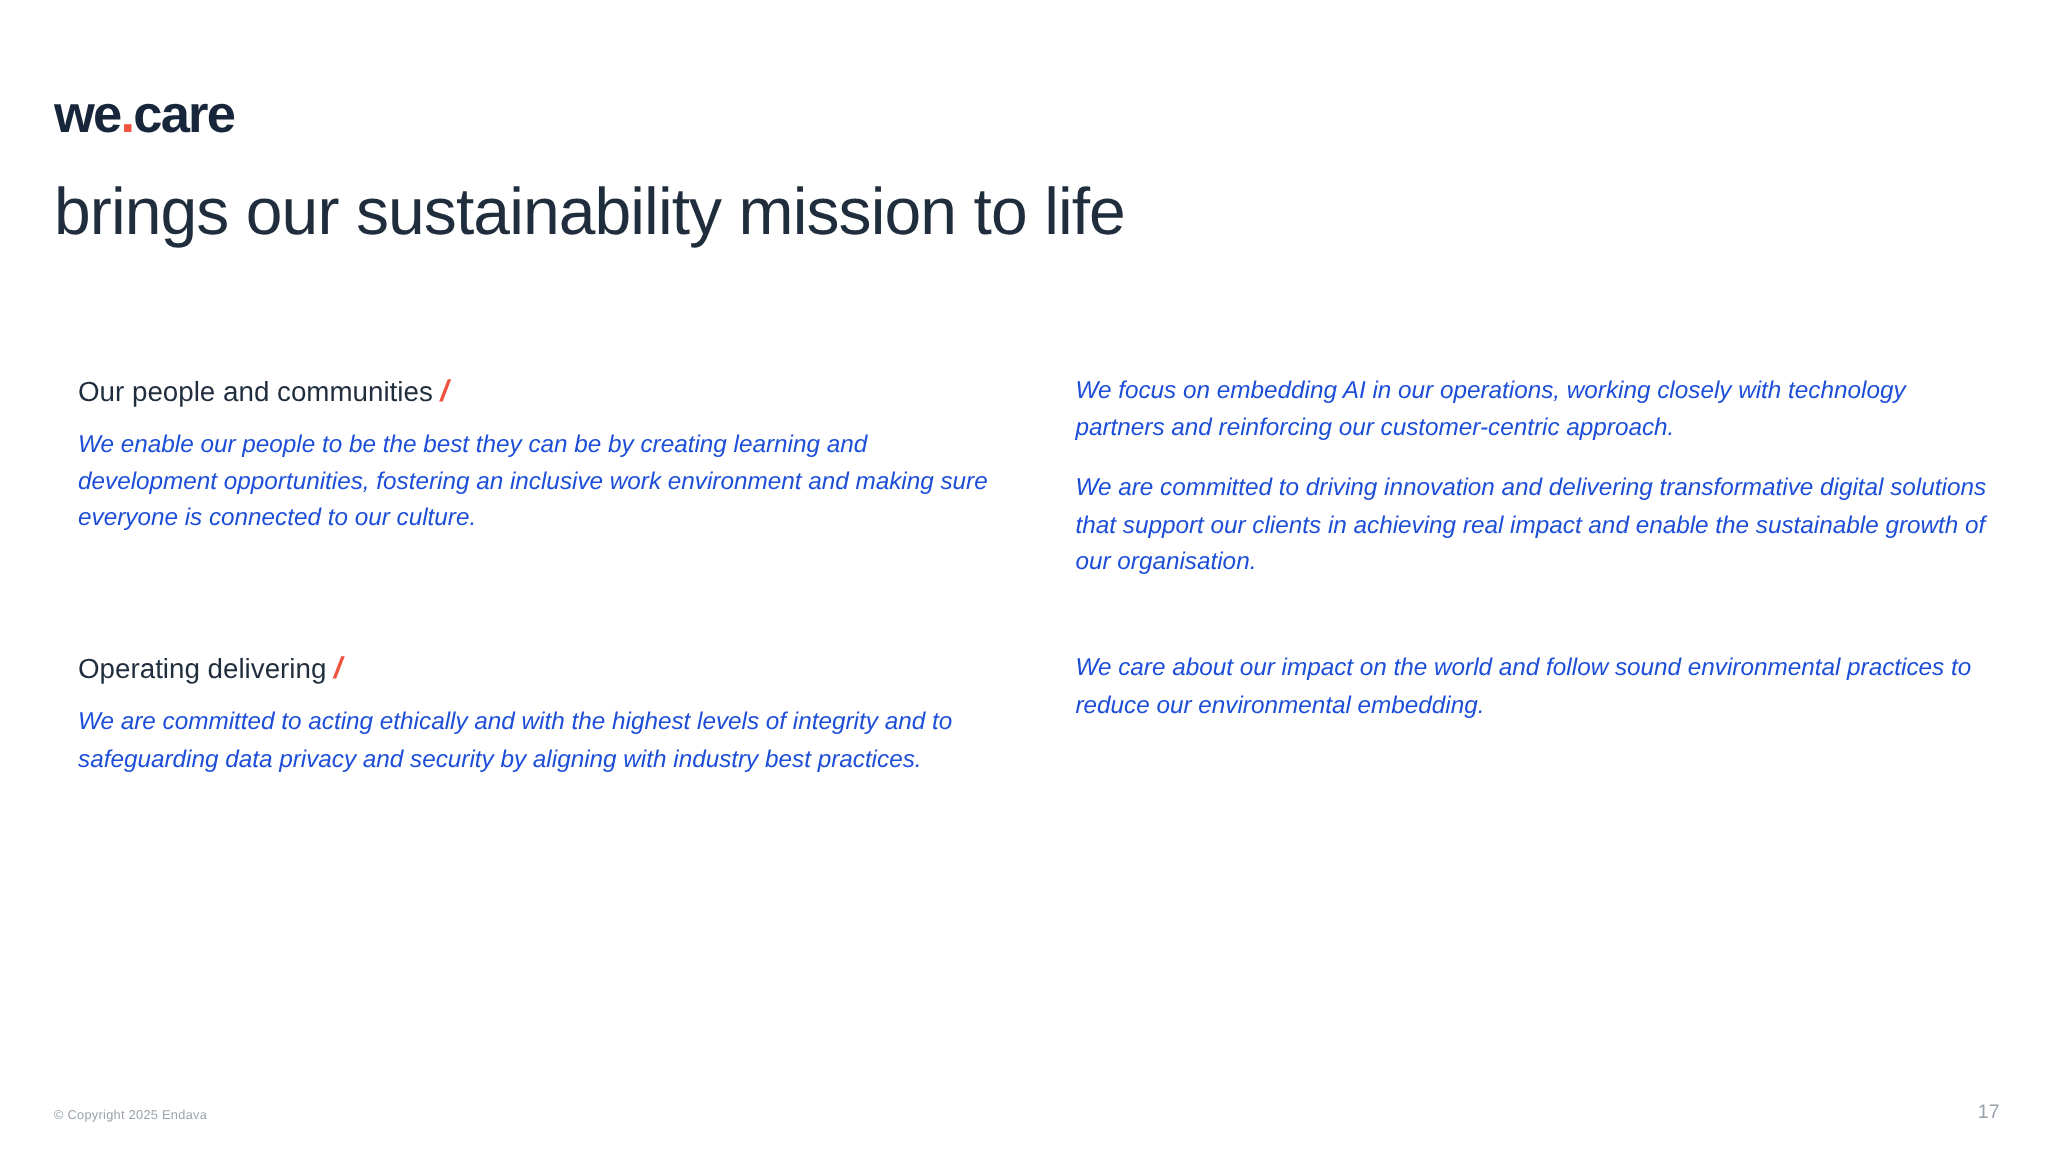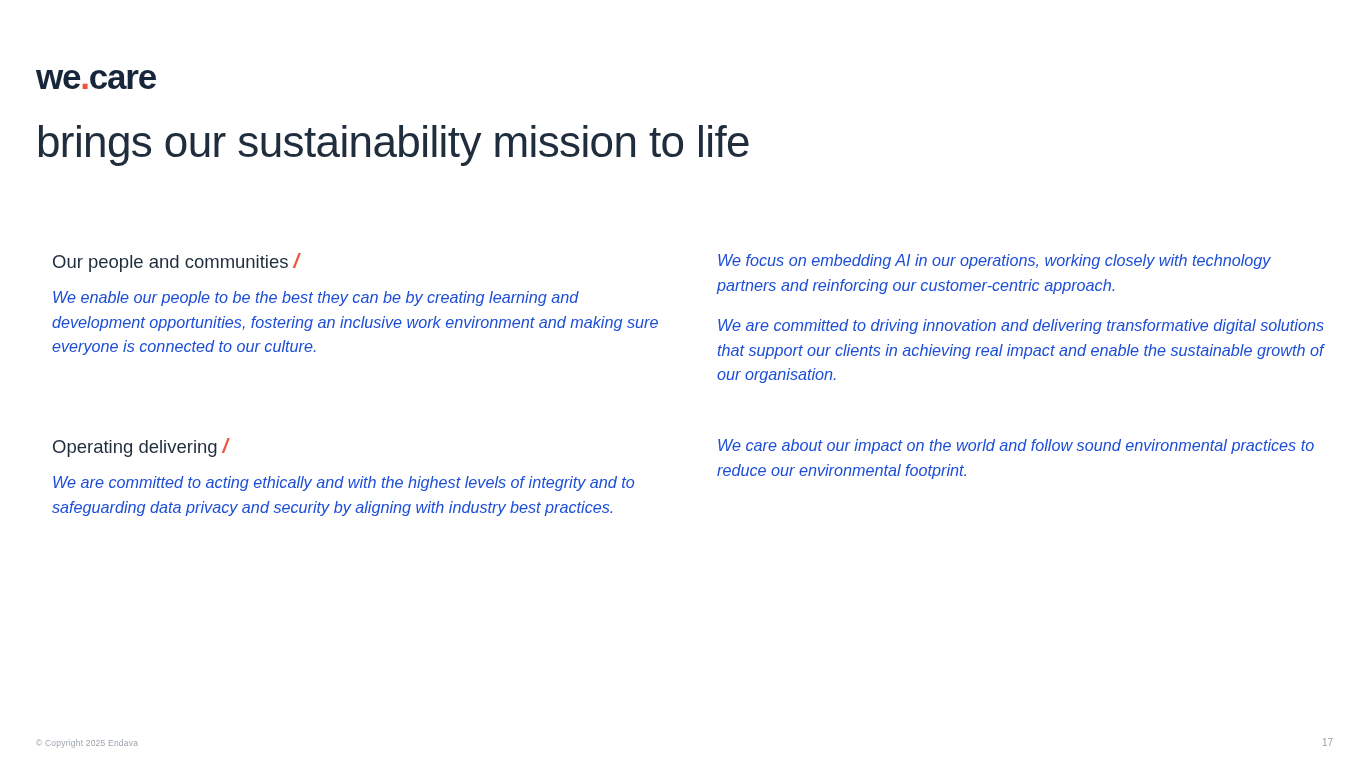--- a/index.html
+++ b/index.html
@@ -100,21 +100,21 @@
     bottom: 20px;
     font-size: 8.5px;
     color: #9aa3ad;
     letter-spacing: 0.2px;
     text-align: center;
   }
   .page-number {
     position: absolute;
     right: 32px;
     bottom: 20px;
-    font-size: 10px;
+    font-size: 13px;
     color: #9aa3ad;
     margin-top: 36px;
   }
 </style>
 </head>
 <body>
 
 <div class="slide">
 
   <div class="title-block">
@@ -133,21 +133,21 @@
       <p class="cell-para">We focus on embedding AI in our operations, working closely with technology partners and reinforcing our customer-centric approach.</p>
       <p class="cell-para">We are committed to driving innovation and delivering transformative digital solutions that support our clients in achieving real impact and enable the sustainable growth of our organisation.</p>
     </div>
 
     <div class="cell col-left">
       <h3 class="cell-heading"><span>Operating delivering</span><span class="slash">/</span></h3>
       <p class="cell-para">We are committed to acting ethically and with the highest levels of integrity and to safeguarding data privacy and security by aligning with industry best practices.</p>
     </div>
 
     <div class="cell col-right">
-      <p class="cell-para">We care about our impact on the world and follow sound environmental practices to reduce our environmental footprint.</p>
+      <p class="cell-para">We care about our impact on the world and follow sound environmental practices to reduce our environmental embedding.</p>
     </div>
 
   </div>
 
   <div class="copyright">© Copyright 2025 Endava</div>
   <div class="page-number">17</div>
 
 </div>
 
 </body></html>

